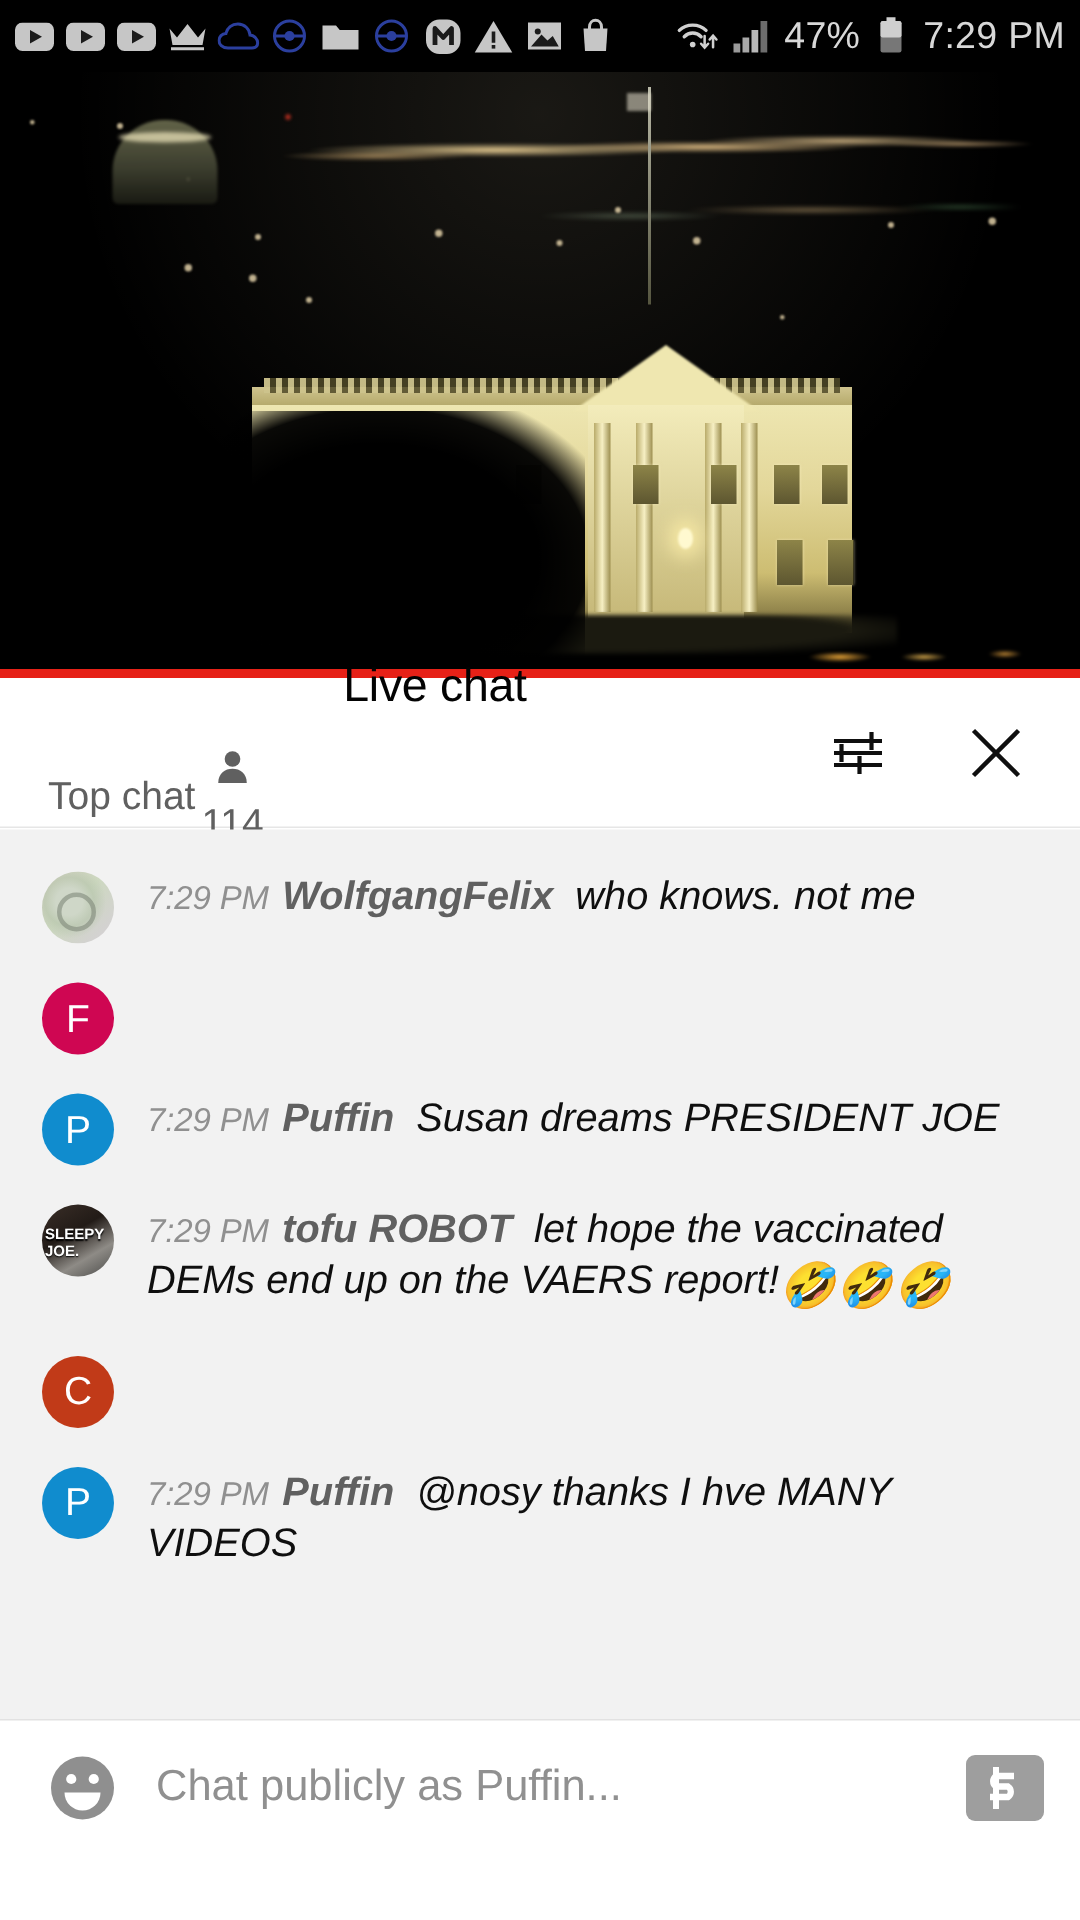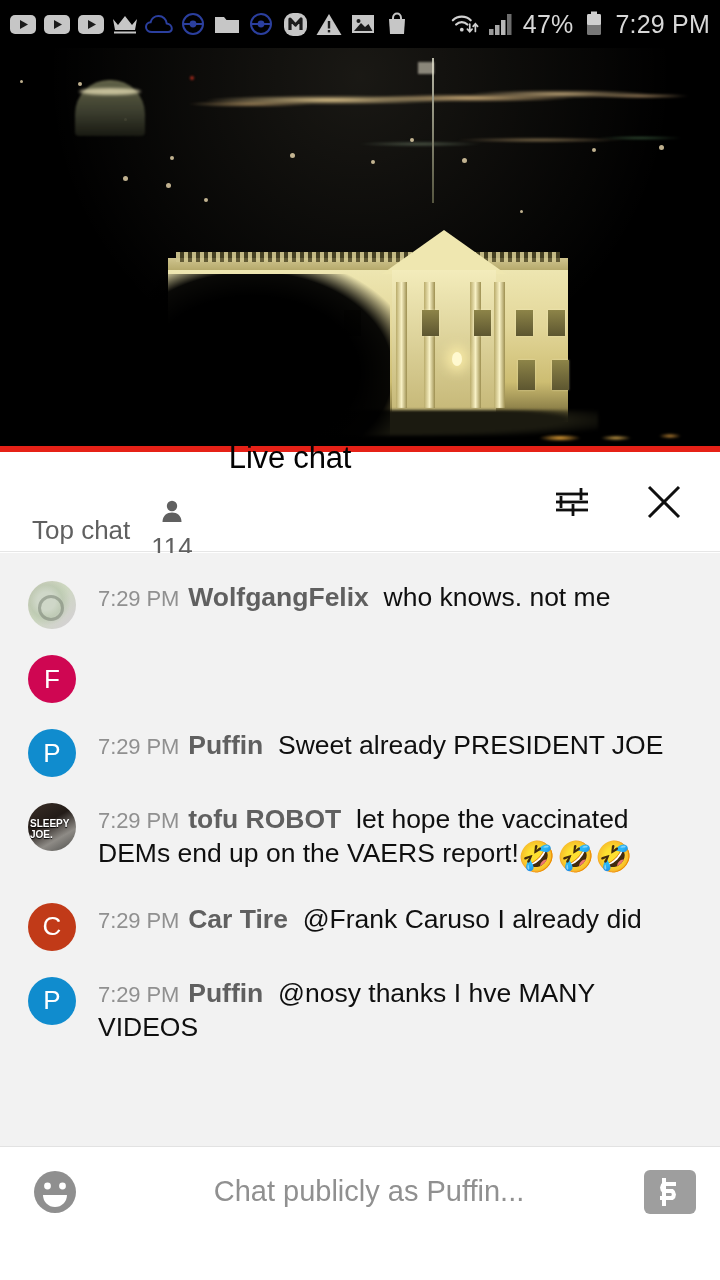--- a/index.html
+++ b/index.html
@@ -139,21 +139,21 @@
 
   
   .chat-header{
     position:absolute; top:452px; left:0; width:720px; height:100px;
     background:#fff; display:flex; align-items:center;
     padding:0 22px 0 32px;
     border-bottom:1px solid #e6e6e6;
   }
   .ch-titles{ flex:1; }
   .ch-title{ font-size:31px; color:#030303; line-height:1.15; letter-spacing:-.2px;text-align:center; }
-  .ch-sub{ display:flex; align-items:center; gap:21px; margin-top:23px; }
+  .ch-sub{ display:flex; align-items:center; gap:4px; margin-top:23px; }
   .ch-sub-label{ font-size:26px; color:#606060; }
   .ch-viewers{ display:flex; align-items:center; gap:4px;flex-direction:column; }
   .ch-count{ font-size:26px; color:#606060; }
   .ch-actions{ display:flex; align-items:center; gap:44px; padding-right:10px; }
   .ch-btn{ width:48px; height:48px; display:flex; align-items:center; justify-content:center; }
 
   
   .chat-list{
     position:absolute; top:553px; left:0; width:720px; height:637px;
     background:#f2f2f2; overflow:hidden;
@@ -165,20 +165,21 @@
   }
   .avatar{
     width:48px; height:48px; border-radius:50%; flex:none;
     margin-top:2px; overflow:hidden; position:relative;
     display:flex; align-items:center; justify-content:center;
     font-size:26px; color:#fff; font-weight:400;
   }
   .msg-body{
     margin-left:22px; font-size:26.5px; line-height:1.29; color:#0f0f0f;
     padding-top:1px;
+    font-style:italic;
   }
   .ts{ color:#909090; font-size:22px; margin-right:9px; letter-spacing:-.1px; }
   .author{ font-weight:bold; color:#606060; }
   .text{ color:#0f0f0f; }
   .emoji{ font-size:30px; vertical-align:-5px; letter-spacing:1px; }
 
   
   .av-photo-1{
     background:
       radial-gradient(circle at 38% 42%, #cfd7c8 0 22%, rgba(180,195,170,.6) 40%, transparent 60%),
@@ -205,21 +206,21 @@
   
   .composer{
     position:absolute; bottom:0; left:0; width:720px; height:90px;
     background:#fff; border-top:1px solid #e2e2e2;
     display:flex; align-items:center; padding:0 24px 0 28px;
   }
   .emoji-btn{ width:54px; height:54px; display:flex; align-items:center; justify-content:center; flex:none; }
   .chat-input{
     flex:1; border:none; outline:none; background:transparent;
     font-family:"Liberation Sans", sans-serif; font-size:29px;
-    color:#909090; margin-left:22px; padding:0;text-align:center;
+    color:#909090; margin-left:22px; padding:0;
   }
   .chat-input::placeholder{ color:#909090; opacity:1; }
   .money-btn{
     width:52px; height:44px; border-radius:6px; background:#9e9e9e;
     display:flex; align-items:center; justify-content:center; flex:none;
     margin-left:10px;
   }
 </style>
 </head>
 <body>
@@ -449,41 +450,38 @@
       <div class="avatar" style="background:#cf0652">
           <span>F</span>
         </div>
     </div>
 
     <div class="msg">
       <div class="avatar" style="background:#108cce">
           <span>P</span>
         </div>
       <div class="msg-body">
-        <span class="ts">7:29 PM</span><span class="author">Puffin</span><span class="text">&nbsp; <span>Sweet already PRESIDENT JOE</span></span>
+        <span class="ts">7:29 PM</span><span class="author">Puffin</span><span class="text">&nbsp; <span>Susan dreams PRESIDENT JOE</span></span>
       </div>
     </div>
 
 
     <div class="msg">
       <div class="avatar av-photo-3">
         <span class="ovl">SLEEPY JOE.</span>
       </div>
       <div class="msg-body">
         <span class="ts">7:29 PM</span><span class="author">tofu ROBOT</span><span class="text">&nbsp; <span>let hope the vaccinated DEMs end up on the VAERS report!</span></span><span class="emoji">🤣🤣🤣</span>
       </div>
     </div>
 
     <div class="msg">
       <div class="avatar" style="background:#c13a18">
           <span>C</span>
         </div>
-      <div class="msg-body">
-        <span class="ts">7:29 PM</span><span class="author">Car Tire</span><span class="text">&nbsp; <span>@Frank Caruso I already did</span></span>
-      </div>
     </div>
 
     <div class="msg">
       <div class="avatar" style="background:#108cce">
           <span>P</span>
         </div>
       <div class="msg-body">
         <span class="ts">7:29 PM</span><span class="author">Puffin</span><span class="text">&nbsp; <span>@nosy thanks I hve MANY VIDEOS</span></span>
       </div>
     </div>

